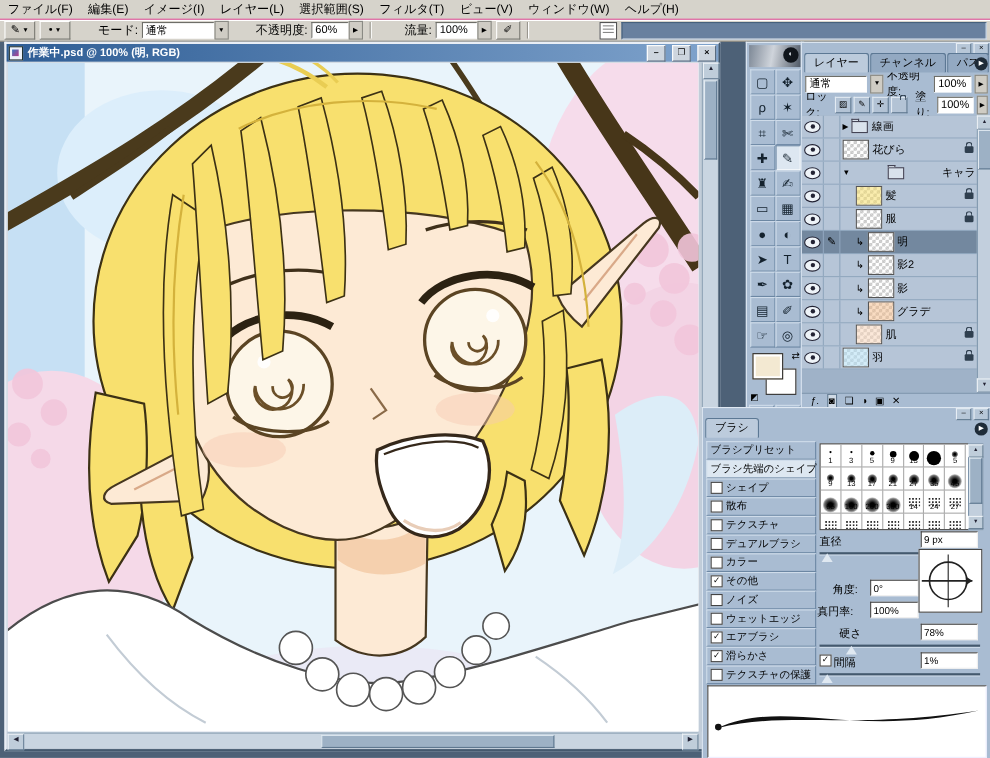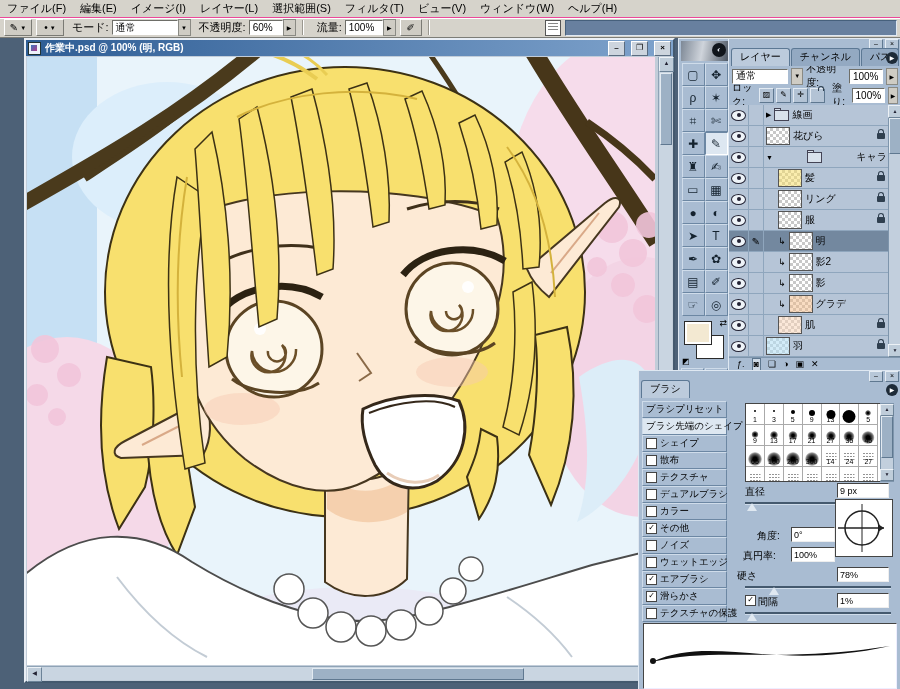--- a/index.html
+++ b/index.html
@@ -9,35 +9,35 @@
   #menubar{position:absolute;left:0;top:0;width:900px;height:17px;background:#d6d3cb;
            border-bottom:1px solid #ec4899;display:flex;align-items:center;}
   .menu-item{padding:1px 7px;white-space:nowrap;}
   #optionsbar{position:absolute;left:0;top:18px;width:900px;height:19px;background:#d6d3cb;
               border-bottom:1px solid #7d7d77;box-shadow:inset 0 1px #fff;
               display:flex;align-items:center;}
   .tb-btn{width:26px;height:15px;margin-left:4px;background:#cfccc4;border:1px solid;
           border-color:#fff #7a7a74 #7a7a74 #fff;display:flex;align-items:center;
           justify-content:center;gap:2px;font-size:10px;}
   .caret{font-size:6px;}
-  .opt-label{margin-left:8px;margin-right:3px;white-space:nowrap;}
+  .opt-label{margin-left:25px;margin-right:3px;white-space:nowrap;}
   .opt-box{background:#fff;border:1px solid;border-color:#6e6e68 #fff #fff #6e6e68;height:13px;
            display:inline-flex;align-items:center;padding:0 3px;font-size:10px;}
   .w64{width:58px;} .w30{width:26px;} .w34{width:30px;}
   .spin{width:11px;height:15px;background:#cfccc4;border:1px solid #8a8a84;font-size:6px;
         display:inline-flex;align-items:center;justify-content:center;}
   .sep{width:1px;height:15px;background:#9a978f;margin:0 6px;box-shadow:1px 0 #fff;}
   .file-btn{position:absolute;left:545px;top:2px;width:14px;height:14px;background:#fff;
             border:1px solid #555;}
   .file-btn::before{content:"";position:absolute;left:2px;top:2px;right:2px;height:1px;
             background:#888;box-shadow:0 3px #888,0 6px #888;}
   .dock-well{position:absolute;left:565px;top:2px;width:330px;height:14px;background:#68809f;
             border:1px solid;border-color:#46607c #dfe8f2 #dfe8f2 #46607c;}
   
-  #docwin{position:absolute;left:24px;top:38px;width:647px;height:641px;background:#c2cdd9;
+  #docwin{position:absolute;left:4px;top:38px;width:647px;height:641px;background:#c2cdd9;
           border:2px solid;border-color:#e9eef5 #44596e #44596e #e9eef5;z-index:1;}
   .doc-title{height:16px;background:linear-gradient(90deg,#2e5d95,#7fa3cc);display:flex;
              align-items:center;color:#fff;font-size:10px;font-weight:bold;padding:0 2px;gap:4px;}
   .doc-icon{width:11px;height:11px;background:#eef2fa;border:1px solid #233;position:relative;flex:none;}
   .doc-icon::after{content:"";position:absolute;left:2px;top:2px;width:6px;height:6px;
              background:linear-gradient(135deg,#3a76c0,#b43a8a);}
   .doc-title-text{flex:1;white-space:nowrap;overflow:hidden;}
   .win-btn{width:15px;height:13px;background:#cdd5de;border:1px solid;color:#000;
            border-color:#fff #5a6c80 #5a6c80 #fff;font-size:8px;line-height:11px;
            text-align:center;margin-left:2px;flex:none;font-weight:bold;}
@@ -123,21 +123,21 @@
         background:#d9e2ec;border:1px solid #445;border-bottom:none;}
   .clip{font-size:9px;flex:none;}
   .brush-indicator-icon{font-size:10px;}
   .pal-scroll{position:absolute;right:0;top:66px;width:12px;height:252px;background:#c2cfdd;border-left:1px solid #7e95ac;}
   .l-bottom{position:absolute;left:0;bottom:0;width:172px;height:13px;background:#a9bcd2;
         border-top:1px solid #7e95ac;display:flex;align-items:center;gap:7px;padding:0 8px;box-sizing:border-box;}
   .lb-btn{font-size:9px;line-height:11px;}
   .lb-btn.pressed{background:#cfdae6;border:1px solid #5f7890;padding:0 1px;}
   
   #brushpanel{left:638px;top:370px;width:262px;height:319px;}
-  .b-left{position:absolute;left:3px;top:30px;width:85px;}
+  .b-left{position:absolute;left:3px;top:30px;width:100px;}
   .bitem{height:15px;display:flex;align-items:center;font-size:9.5px;gap:3px;padding:0 3px;
         background:#a9bcd2;border:1px solid;border-color:#cfdcea #6c87a3 #6c87a3 #cfdcea;white-space:nowrap;}
   .bitem.selhead{background:#dde7f1;}
   .cbox{width:9px;height:9px;background:#fff;border:1px solid #444;font-size:8px;line-height:8px;
         text-align:center;flex:none;}
   .bgrid{position:absolute;left:106px;top:32px;width:134px;height:77px;background:#fff;
         border:1px solid #444;overflow:hidden;display:grid;grid-template-columns:repeat(7,18.9px);
         grid-auto-rows:21px;}
   .bcell{border-right:1px solid #aaa;border-bottom:1px solid #aaa;position:relative;}
   .bdot,.bsoft,.btex{position:absolute;left:50%;top:6px;transform:translateX(-50%);border-radius:50%;}
@@ -503,31 +503,20 @@
           <span class="lock-icon"></span>
         </div>
       </div>
       <div class="lrow">
         <div class="cell eye">
           <span class="eye-icon"></span>
         </div>
         <div class="cell link"></div>
         <div class="lrow-content" style="padding-left: 14px;">
           <span class="thumb"></span>
-          <span class="lname">リング</span>
-          <span class="lock-icon"></span>
-        </div>
-      </div>
-      <div class="lrow">
-        <div class="cell eye">
-          <span class="eye-icon"></span>
-        </div>
-        <div class="cell link"></div>
-        <div class="lrow-content" style="padding-left: 14px;">
-          <span class="thumb"></span>
           <span class="lname">服</span>
           <span class="lock-icon"></span>
         </div>
       </div>
       <div class="lrow sel">
         <div class="cell eye">
           <span class="eye-icon"></span>
         </div>
         <div class="cell link">
           <span class="brush-indicator-icon">✎</span>
@@ -802,21 +791,21 @@
     </span>
   <div class="angle-box">
     <svg width="56" height="56" viewBox="0 0 56 56">
       <circle cx="26" cy="28" r="17" fill="none" stroke="#222" stroke-width="1.5"></circle>
       <line x1="26" y1="4" x2="26" y2="52" stroke="#222" stroke-width="1"></line>
       <line x1="2" y1="28" x2="48" y2="28" stroke="#222" stroke-width="1.5"></line>
       <path d="M48,28 L42,24 L42,32 Z" fill="#222"></path>
     </svg>
   </div>
 
-  <span class="blabel" style="left:98px;top:198px">硬さ</span>
+  <span class="blabel" style="left:124px;top:198px">硬さ</span>
   <span class="bbox" style="left:198px;top:196px;width:46px">
       <span>78%</span>
     </span>
   <div class="slider" style="left:106px;top:214px;width:146px">
     <span class="strack"></span>
     <span class="sthumb" style="left:24px"></span>
   </div>
 
   <span class="cbox" style="position:absolute;left:106px;top:224px">✓</span>
   <span class="blabel" style="left:119px;top:224px">間隔</span>

